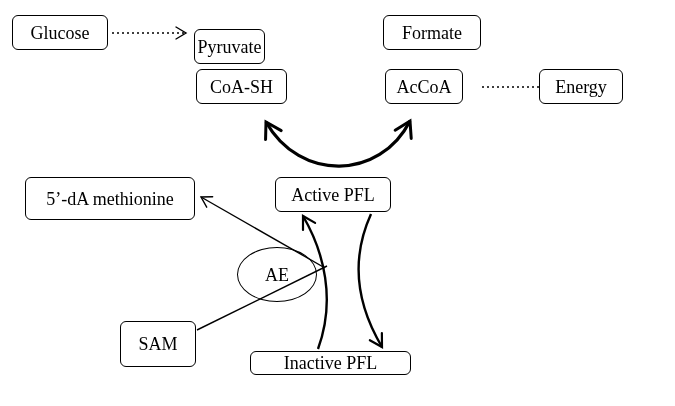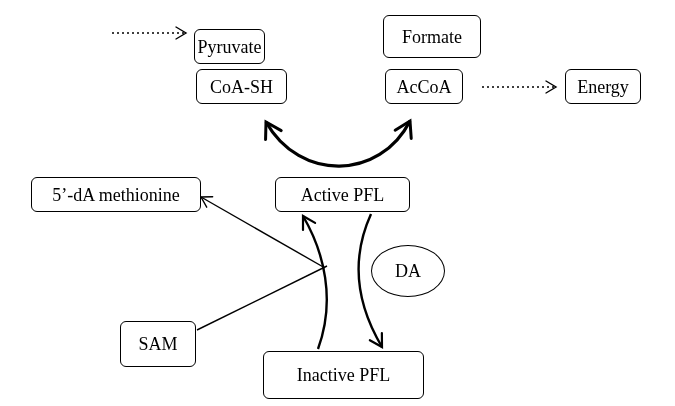--- a/index.html
+++ b/index.html
@@ -72,55 +72,58 @@
 
     <line x1="197" y1="330" x2="327" y2="266" stroke="#000" stroke-width="1.4"></line>
 
     <line x1="325" y1="268" x2="201" y2="197" stroke="#000" stroke-width="1.4" marker-end="url(#ahThin)"></line>
 
     <path d="M 318 349 C 336 300, 324 252, 303 216" fill="none" stroke="#000" stroke-width="2.4" marker-end="url(#ahMed)"></path>
 
     <path d="M 371 214 C 352 256, 354 300, 382 347" fill="none" stroke="#000" stroke-width="2.4" marker-end="url(#ahMed)"></path>
   </svg>
 
+  <div class="node box" style="left:12px; top:15px; width:96px; height:35px">
+    <span>Glucose</span>
+  </div>
 
   <div class="node box" style="left:194px; top:29px; width:71px; height:35px">
     <span>Pyruvate</span>
   </div>
 
-  <div class="node box" style="left:383px; top:15px; width:98px; height:43px">
+  <div class="node box" style="left:383px; top:15px; width:98px; height:35px">
     <span>Formate</span>
   </div>
 
   <div class="node box" style="left:196px; top:69px; width:91px; height:35px">
     <span>CoA-SH</span>
   </div>
 
   <div class="node box" style="left:385px; top:69px; width:78px; height:35px">
     <span>AcCoA</span>
   </div>
 
-  <div class="node box" style="left:565px; top:69px; width:76px; height:35px">
+  <div class="node box" style="left:539px; top:69px; width:84px; height:35px">
     <span>Energy</span>
   </div>
 
-  <div class="node box" style="left:275px; top:177px; width:135px; height:35px">
+  <div class="node box" style="left:275px; top:177px; width:116px; height:35px">
     <span>Active PFL</span>
   </div>
 
-  <div class="node box" style="left:31px; top:177px; width:170px; height:35px">
+  <div class="node box" style="left:25px; top:177px; width:170px; height:43px">
     <span>5’-dA methionine</span>
   </div>
 
   <div class="node box" style="left:120px; top:321px; width:76px; height:46px">
     <span>SAM</span>
   </div>
 
-  <div class="node box" style="left:263px; top:351px; width:161px; height:48px">
+  <div class="node box" style="left:250px; top:351px; width:161px; height:24px">
     <span>Inactive PFL</span>
   </div>
 
+  <div class="node ellipse" style="left:237px; top:247px; width:80px; height:55px">
+    <span>AE</span>
+  </div>
 
-  <div class="node ellipse" style="left:371px; top:245px; width:74px; height:52px">
-    <span>DA</span>
-  </div>
 
 </div>
 
 </body></html>

